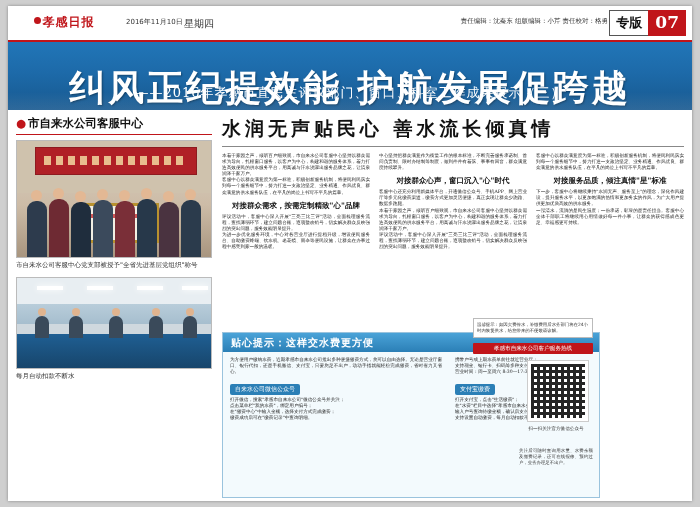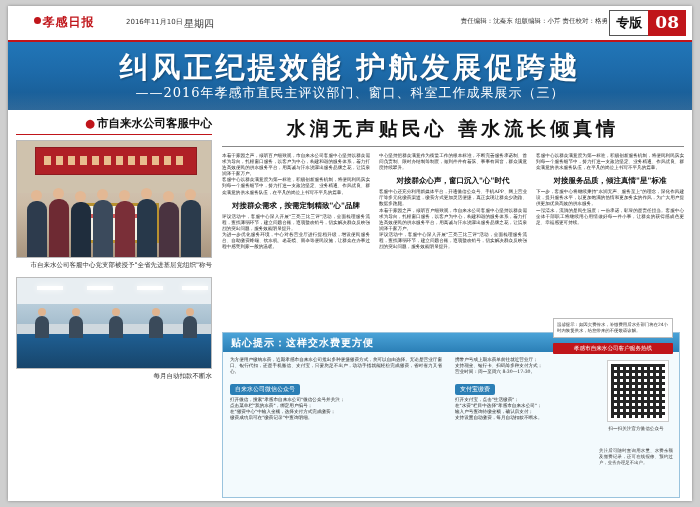--- a/index.html
+++ b/index.html
@@ -45,36 +45,36 @@
   .headband{
     position:relative;height:68px;
     background:linear-gradient(180deg,#2176b8 0%, #1d6aa9 45%, #17588f 100%);
     overflow:hidden;
   }
   .headband:after{
     content:"";position:absolute;left:0;right:0;bottom:0;height:18px;
     background:linear-gradient(180deg,rgba(255,255,255,0) 0%,rgba(255,255,255,.10) 100%);
   }
   .h1{
-    position:absolute;left:0;right:0;top:6px;text-align:center;
-    color:#fff;font-size:29px;font-weight:bold;letter-spacing:3px;
+    position:absolute;left:0;right:0;top:22px;text-align:center;
+    color:#fff;font-size:36px;font-weight:bold;letter-spacing:3px;
     font-family:"DejaVu Serif","Liberation Serif",serif;
     text-shadow:1px 1px 2px rgba(0,0,0,.35);
   }
   .h2{
     position:absolute;left:0;right:0;top:42px;text-align:center;
     color:#fff;font-size:13px;letter-spacing:1px;
     font-family:"DejaVu Serif","Liberation Serif",serif;
   }
 
   
   .body{position:relative;height:391px;}
 
   
-  .colL{position:absolute;left:8px;top:6px;width:196px;text-align:right;}
+  .colL{position:absolute;left:8px;top:6px;width:196px;}
   .sec-title{
     font-size:11.5px;font-weight:bold;color:#111;
     font-family:"DejaVu Serif","Liberation Serif",serif;
     border-bottom:1.5px solid #c0151a;padding-bottom:3px;margin-bottom:5px;
   }
   .sec-title .bullet{color:#c0151a;margin-right:2px;}
   .photo{width:196px;border:1px solid #bbb;box-sizing:border-box;position:relative;overflow:hidden;}
   .cap{font-size:6.5px;color:#333;margin:3px 0 7px 0;line-height:9px;}
 
   
@@ -91,38 +91,38 @@
   .ph2 .ceil{position:absolute;left:0;top:0;right:0;height:26px;background:#e8eef2;}
   .ph2 .ceil i{position:absolute;top:8px;height:4px;width:26px;background:#fff;box-shadow:0 0 6px #fff;}
   .ph2 .counter{position:absolute;left:0;right:0;bottom:0;height:34px;background:linear-gradient(180deg,#1f5f93,#17456b);}
   .ph2 .desk{position:absolute;left:0;right:0;bottom:34px;height:10px;background:#cfd8de;}
   .ph2 .p{position:absolute;bottom:30px;width:14px;height:22px;border-radius:7px 7px 0 0;background:#3a4a5a;}
   .ph2 .h{position:absolute;width:8px;height:8px;border-radius:50%;background:#e0b48f;}
 
   
   .colM{position:absolute;left:214px;top:4px;width:462px;}
   .artTitle{
-    text-align:center;font-size:19px;font-weight:bold;color:#111;letter-spacing:4px;
+    font-size:19px;font-weight:bold;color:#111;letter-spacing:4px;
     font-family:"DejaVu Serif","Liberation Serif",serif;
     padding:2px 0 4px 0;border-bottom:1px solid #888;margin-bottom:6px;
   }
   .cols3{display:flex;gap:9px;}
   .col{width:148px;}
   .txt{
     font-size:4.6px;line-height:6.1px;color:#1c1c1c;text-align:justify;
     font-family:"DejaVu Serif","Liberation Serif",serif;
     word-break:break-all;
   }
   .subhead{
     font-size:7.5px;font-weight:bold;color:#111;text-align:center;margin:5px 0 3px 0;
     font-family:"DejaVu Serif","Liberation Serif",serif;
   }
 
   
-  .tipbox{position:absolute;left:214px;top:222px;width:458px;height:166px;border:1px solid #9ac3dd;background:#f3fafd;box-sizing:border-box;}
+  .tipbox{position:absolute;left:214px;top:222px;width:378px;height:166px;border:1px solid #9ac3dd;background:#f3fafd;box-sizing:border-box;}
   .tipbar{
     height:19px;background:linear-gradient(180deg,#4aa3d8,#2b7fb6);
     color:#fff;font-size:10px;font-weight:bold;line-height:19px;padding-left:8px;letter-spacing:1px;
     font-family:"DejaVu Serif","Liberation Serif",serif;
   }
   .tipbody{position:relative;padding:5px 7px;}
   .tip-left{position:absolute;left:7px;top:5px;width:212px;}
   .tip-right{position:absolute;left:232px;top:5px;width:150px;}
   .tip-h{
     display:inline-block;background:#2b7fb6;color:#fff;font-size:6px;
@@ -152,21 +152,21 @@
 
   <div class="masthead">
     <div class="logo">
       <span class="dot"></span><span>孝感日报</span>
     </div>
     <div class="mast-date">2016年11月10日</div>
     <div class="mast-week">星期四</div>
     <div class="mast-credits">责任编辑：沈秦东  组版编辑：小芹   责任校对：格勇</div>
     <div class="special">
       <div class="label">专版</div>
-      <div class="num">08</div>
+      <div class="num">07</div>
     </div>
   </div>
 
   <div class="headband">
     <div class="h1">纠风正纪提效能   护航发展促跨越</div>
     <div class="h2">——2016年孝感市直民主评议部门、窗口、科室工作成果展示（三）</div>
   </div>
 
   <div class="body">
 

